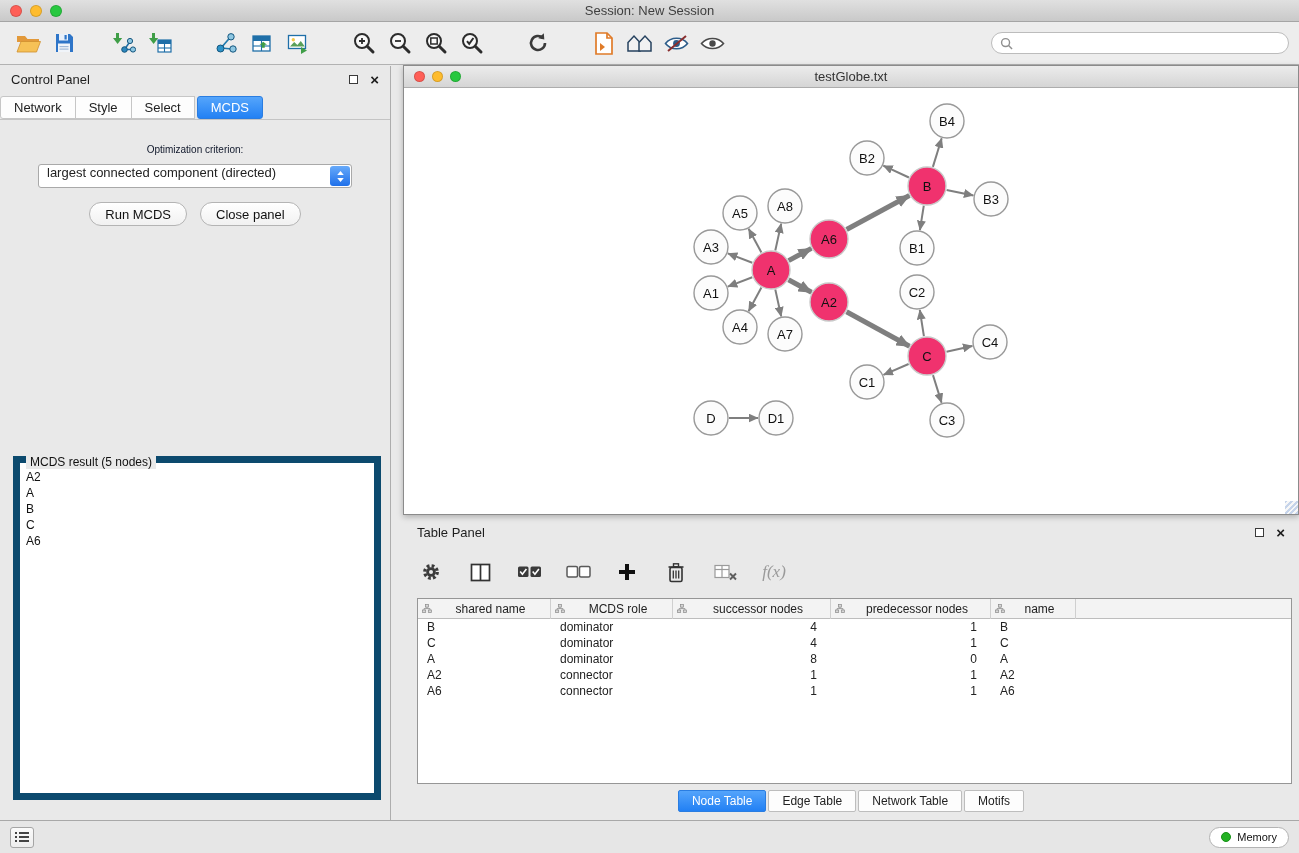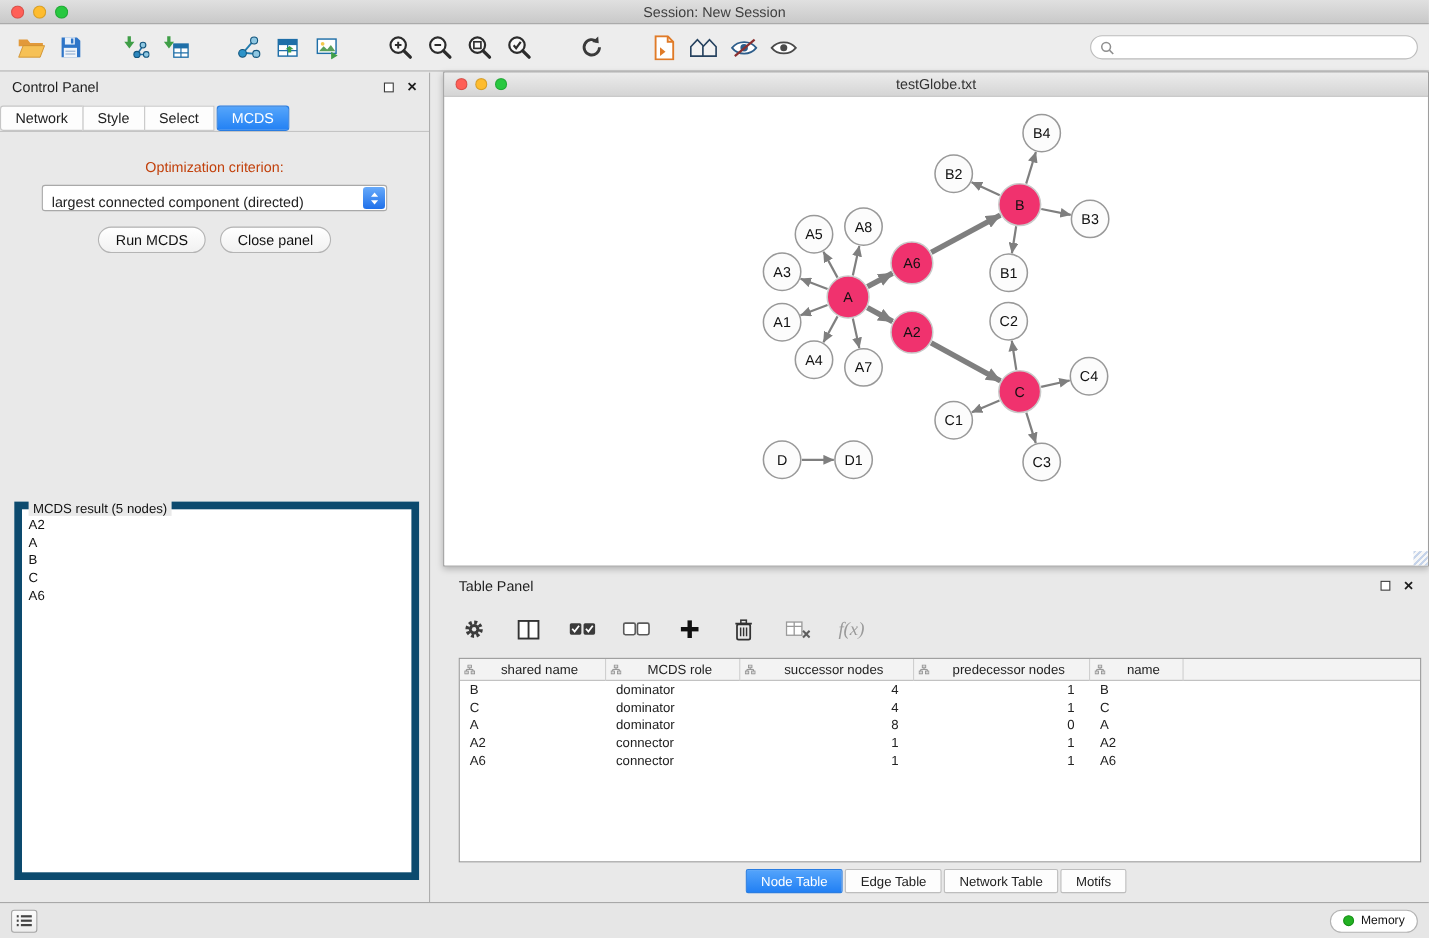--- a/index.html
+++ b/index.html
@@ -24,23 +24,23 @@
   
   .control-panel{position:absolute;left:0;top:66px;width:391px;bottom:33px;background:#e9e9e9;border-right:1px solid #adadad}
   .cp-header{height:26px;display:flex;align-items:center;padding:0 11px;font-size:13px;color:#1e1e1e}
   .win-btns{margin-left:auto;display:flex;align-items:center;gap:12px}
   .float-square{width:9px;height:9px;border:1.5px solid #3a3a3a;display:block;background:#fff}
   .close-x{font-size:15px;font-weight:bold;color:#1c1c1c;line-height:1}
   .cp-tabs{display:flex;justify-content:flex-start;padding:4px 0 0;border-bottom:1px solid #c4c4c4}
   .cp-tab{font-size:13px;padding:3px 13px;background:#fdfdfd;border:1px solid #c6c6c6;margin-left:-1px;color:#222}
   .cp-tab:first-child{margin-left:0;border-radius:3px 0 0 3px}
   .cp-tab.active{background:linear-gradient(#55a5fb,#2381f4);color:#fff;border-color:#2a7de1;border-radius:3px;margin-left:2px}
-  .opt-label{text-align:center;font-size:13px;margin-top:24px;color:#c2410c}
+  .opt-label{text-align:center;font-size:10px;margin-top:24px;color:#0f172a}
   .dropdown{width:314px;height:24px;margin:9px auto 0;background:#fff;border:1px solid #a9a9a9;border-radius:3px;
-    display:flex;align-items:flex-end;font-size:13px;position:relative}
+    display:flex;align-items:flex-start;font-size:13px;position:relative}
   .dropdown .val{flex:1;padding-left:8px;white-space:nowrap;overflow:hidden}
   .stepper{width:20px;height:20px;margin:1px;border-radius:3px;background:linear-gradient(#67aafa,#1f70ea);
     display:flex;align-items:center;justify-content:center}
   .btn-row{display:flex;justify-content:center;gap:13px;margin-top:14px}
   .pbtn{height:24px;padding:0 15px;font-size:13px;font-family:"Liberation Sans",sans-serif;color:#111;
     background:linear-gradient(#ffffff,#f1f1f1);border:1px solid #b4b4b4;border-radius:12px}
   .mcds-box{position:absolute;left:13px;right:9px;top:390px;bottom:20px;border:7px solid #0c4a6e;background:#fff}
   .mcds-box-title{position:absolute;top:-8px;left:6px;background:#e9e9e9;padding:0 4px;font-size:12px;color:#111}
   .mcds-list{padding:6px 6px;font-size:12px;line-height:16px;color:#111}
 

